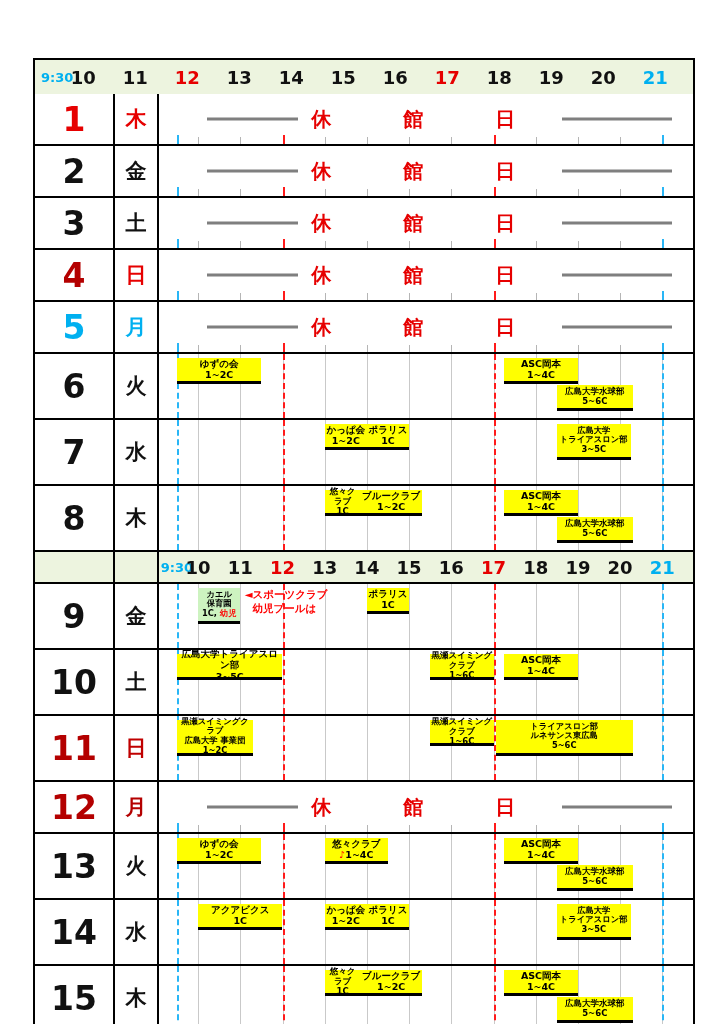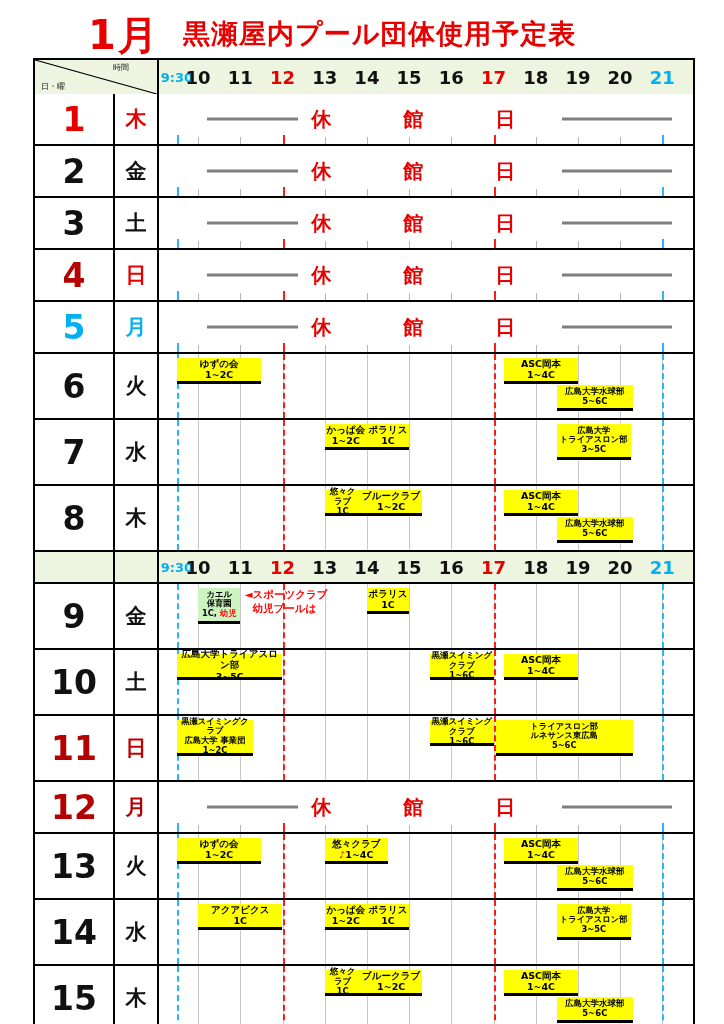--- a/index.html
+++ b/index.html
@@ -40,33 +40,24 @@
       font-weight:bold;color:#000;text-align:center;line-height:1.18;font-size:9.5px;padding:1px 1px 2px 1px;}
   .ev.small{font-size:8.5px;}
   .ev.l3{font-size:8.3px;line-height:1.15;}
   .note{position:absolute;color:#ff0000;font-weight:bold;font-size:10.5px;line-height:1.3;
         text-align:left;white-space:nowrap;}
 </style>
 </head>
 <body>
 
 <div class="titlebar">
-  <span class="month">1月</span>
-  <span class="heading">黒瀬屋内プール団体使用予定表</span>
 </div>
 
 <div class="tbl" id="tbl">
   <div class="row hrow">
-    <div class="corner">
-      <svg viewBox="0 0 124 34" preserveAspectRatio="none">
-        <line x1="0" y1="0" x2="124" y2="34" stroke="#000" stroke-width="1.2"></line>
-      </svg>
-      <span class="c-top">時間</span>
-      <span class="c-bot">日・曜</span>
-    </div>
     <div class="sched" id="hstrip1">
         <span class="tlabel small" style="left: 3.37%; color: rgb(0, 176, 240);">9:30</span>
         <span class="tlabel" style="left: 7.3215%; color: rgb(17, 17, 17);">10</span>
         <span class="tlabel" style="left: 15.2245%; color: rgb(17, 17, 17);">11</span>
         <span class="tlabel" style="left: 23.1275%; color: rgb(230, 0, 0);">12</span>
         <span class="tlabel" style="left: 31.0305%; color: rgb(17, 17, 17);">13</span>
         <span class="tlabel" style="left: 38.9335%; color: rgb(17, 17, 17);">14</span>
         <span class="tlabel" style="left: 46.8365%; color: rgb(17, 17, 17);">15</span>
         <span class="tlabel" style="left: 54.7395%; color: rgb(17, 17, 17);">16</span>
         <span class="tlabel" style="left: 62.6425%; color: rgb(230, 0, 0);">17</span>

